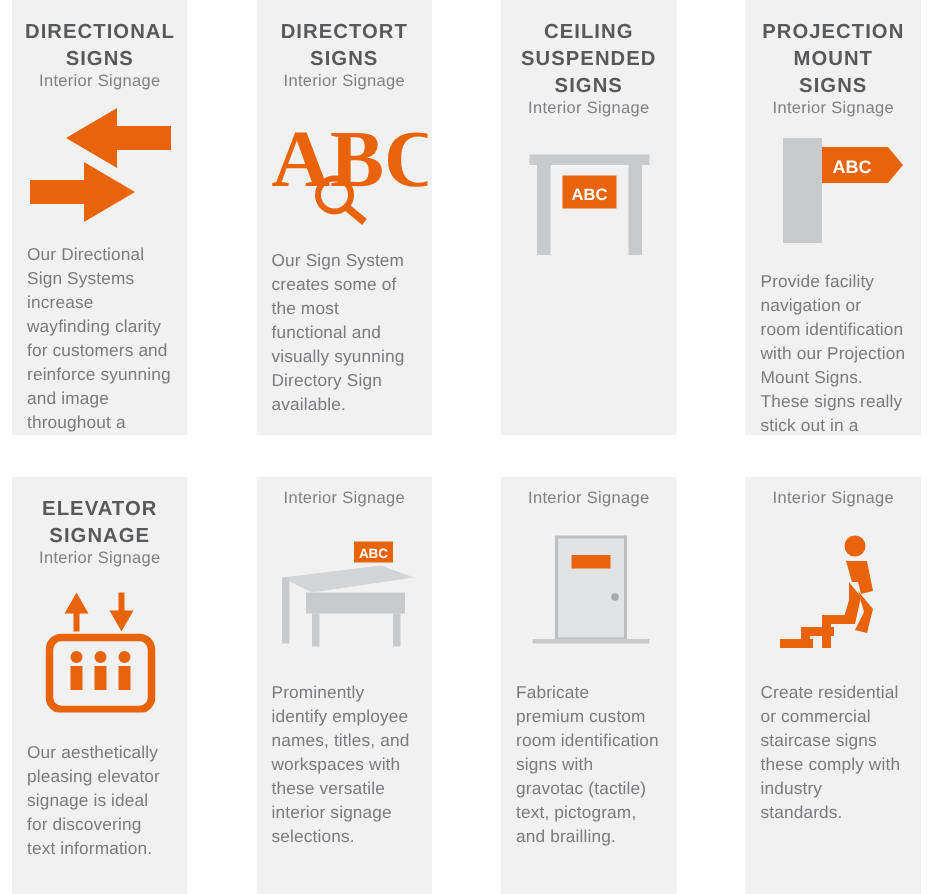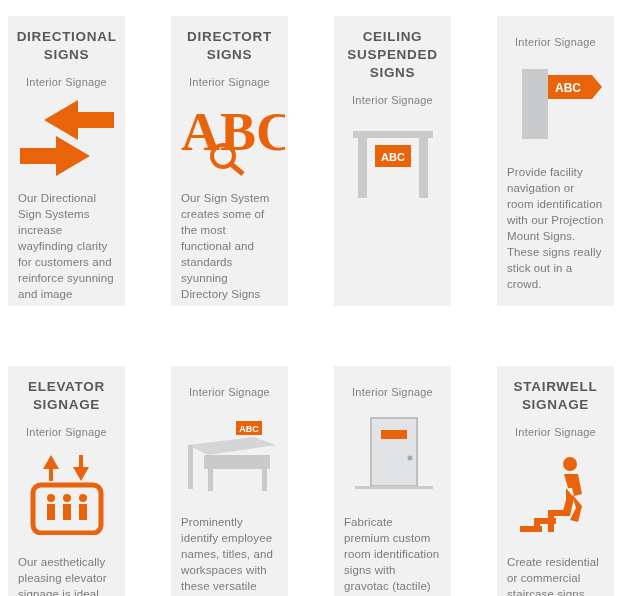--- a/index.html
+++ b/index.html
@@ -12,21 +12,21 @@
     height: 596px;
     overflow: hidden;
     font-family: "Liberation Sans", sans-serif;
     color: #6d6e71;
   }
   .grid {
     display: grid;
     grid-template-columns: repeat(4, 1fr);
     column-gap: 10px;
     row-gap: 10px;
-    padding: 16px 8px;
+    padding: 0 8px;
     box-sizing: border-box;
     width: 622px;
     gap: 46px;
   }
   .card {
     background: #f1f1f1;
     display: flex;
     flex-direction: column;
     align-items: center;
     padding: 8px 10px 12px 10px;
@@ -41,21 +41,21 @@
     color: #58595b;
     text-align: center;
     line-height: 18px;
     text-transform: uppercase;
     margin: 4px 0 0 0;
   }
   .card-sub {
     font-size: 11px;
     color: #808184;
     text-align: center;
-    margin-top: 12px;
+    margin-top: 0;
     letter-spacing: 0.2px;
   }
   .art {
     height: 92px;
     width: 100%;
     display: flex;
     align-items: center;
     justify-content: center;
     margin-top: 10px;
   }
@@ -97,40 +97,41 @@
     <div class="card-sub">Interior Signage</div>
     <div class="art">
       <span>
         <svg width="110" height="78" viewBox="0 0 110 78">
           <text x="6" y="52" font-family="Liberation Serif, serif" font-size="54" font-weight="bold" fill="#e8630a">ABC</text>
           <circle cx="48" cy="58" r="11" fill="none" stroke="#e8630a" stroke-width="4"></circle>
           <line x1="56" y1="66" x2="68" y2="76" stroke="#e8630a" stroke-width="5"></line>
         </svg>
       </span>
     </div>
-    <div class="card-desc">Our Sign System creates some of the most functional and standards syunning Directory Signs available.</div>
+    <div class="card-desc">Our Sign System creates some of the most functional and visually syunning Directory Sign available.</div>
   </div>
 
   <div class="card">
     <div class="card-title">CEILING SUSPENDED SIGNS</div>
     <div class="card-sub">Interior Signage</div>
     <div class="art">
       <span>
         <svg width="96" height="78" viewBox="0 0 96 78">
           <rect x="8" y="8" width="80" height="7" fill="#c9cacc"></rect>
           <rect x="13" y="15" width="9" height="60" fill="#c9cacc"></rect>
           <rect x="74" y="15" width="9" height="60" fill="#c9cacc"></rect>
           <rect x="30" y="22" width="36" height="22" fill="#e8630a"></rect>
           <text x="48" y="38" font-family="Liberation Sans, sans-serif" font-size="11" font-weight="bold" fill="#ffffff" text-anchor="middle">ABC</text>
         </svg>
       </span>
     </div>
   </div>
 
   <div class="card">
+    <div class="card-title">PROJECTION MOUNT SIGNS</div>
     <div class="card-sub">Interior Signage</div>
     <div class="art">
       <span>
         <svg width="96" height="78" viewBox="0 0 96 78">
           <rect x="14" y="4" width="26" height="70" fill="#c9cacc"></rect>
           <rect x="40" y="10" width="44" height="24" fill="#e8630a"></rect>
           <polygon points="84,10 84,34 94,22" fill="#e8630a"></polygon>
           <text x="60" y="27" font-family="Liberation Sans, sans-serif" font-size="12" font-weight="bold" fill="#ffffff" text-anchor="middle">ABC</text>
         </svg>
       </span>
@@ -191,21 +192,20 @@
           <rect x="34" y="16" width="26" height="9" fill="#e8630a"></rect>
           <circle cx="63" cy="44" r="2.5" fill="#a7a9ac"></circle>
           <rect x="8" y="72" width="78" height="3" fill="#c9cacc"></rect>
         </svg>
       </span>
     </div>
     <div class="card-desc">Fabricate premium custom room identification signs with gravotac (tactile) text, pictogram, and brailling.</div>
   </div>
 
   <div class="card">
-    <div class="card-title">STAIRWELL SIGNAGE</div>
     <div class="card-sub">Interior Signage</div>
     <div class="art">
       <span>
         <svg width="96" height="80" viewBox="0 0 96 80">
           <g fill="#e8630a">
             <circle cx="62" cy="10" r="7"></circle>
             <path d="M56 20 L70 20 L74 40 L66 42 L64 34 L60 34 Z"></path>
             <path d="M58 34 L66 44 L62 62 L54 60 L58 46 Z"></path>
             <path d="M64 40 L74 52 L70 68 L62 66 L68 54 Z"></path>
             <rect x="40" y="56" width="22" height="6"></rect>

